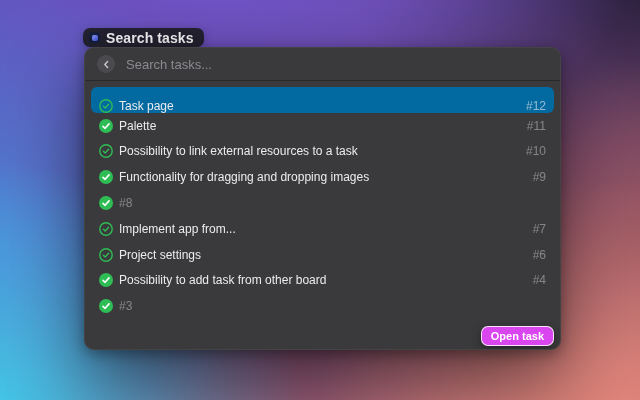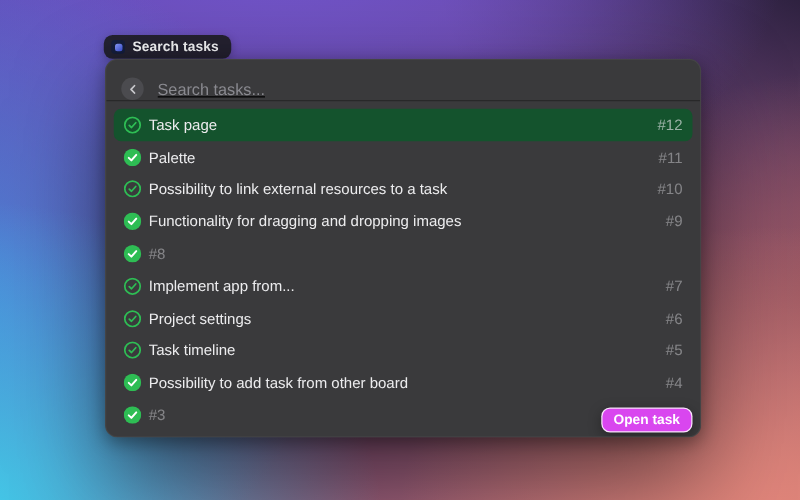--- a/index.html
+++ b/index.html
@@ -20,52 +20,51 @@
       radial-gradient(430px 310px at 105% -8%,  #1f1830 0%, rgba(31,24,48,0) 75%),
       linear-gradient(148deg, #5e47b2 0%, #6d4a9e 38%, #8c5577 68%, #c97a74 100%);
   }
   
   .trigger{
     position:absolute;left:83px;top:28px;height:19px;
     display:flex;align-items:center;gap:6px;padding:0 10px 0 6px;
     background:rgba(26,26,29,.88);border:none;border-radius:7px;cursor:pointer;
     box-shadow:0 2px 8px rgba(0,0,0,.25);
   }
-  .trigger-label{color:#f4f4f6;font-size:11px;font-weight:700;letter-spacing:.1px;}
+  .trigger-label{color:#f4f4f6;font-size:14px;font-weight:700;letter-spacing:.1px;}
   .trigger-icon{width:11px;height:11px;border-radius:3px;background:#151e3c;position:relative;flex:none;}
   .trigger-icon .inner{position:absolute;left:2.5px;top:2.5px;right:2.5px;bottom:2.5px;border-radius:2px;
     background:linear-gradient(135deg,#8b9cf8,#3a4fd6);}
   
   .panel{
     position:absolute;left:84px;top:47px;width:477px;height:303px;
     background:#3a3a3c;border-radius:10px;overflow:hidden;
     box-shadow:0 30px 70px rgba(0,0,0,.5),0 4px 14px rgba(0,0,0,.35);
     border:1px solid rgba(255,255,255,.05);box-sizing:border-box;
   }
   .search-header{
-    height:32px;display:flex;align-items:flex-end;gap:9px;padding:0 12px;
+    height:32px;display:flex;align-items:center;gap:9px;padding:0 12px;
     border-bottom:1px solid rgba(0,0,0,.30);
-    text-decoration:underline;
   }
   .back-btn{
     width:18px;height:18px;border-radius:50%;background:#4b4b4f;border:none;padding:0;
     display:flex;align-items:center;justify-content:center;cursor:pointer;flex:none;
   }
   .search-input{
     flex:1;background:transparent;border:none;outline:none;
     color:#ececee;font-size:13px;font-family:"Liberation Sans",sans-serif;
   }
   .search-input::placeholder{color:#8a8a90;}
   
   .task-list{padding:6px;}
   .task-row{
     height:25.8px;display:flex;align-items:center;gap:6px;
     padding:0 8px;border-radius:6px;cursor:pointer;
   }
-  .task-row.selected{background:#14532d;}
+  .task-row.selected{background:#0369a1;align-items:flex-end;}
   .check-icon{width:14px;height:14px;flex:none;display:flex;align-items:center;justify-content:center;}
   .task-label{
     flex:1;color:#ececee;font-size:12px;font-weight:500;
     white-space:nowrap;overflow:hidden;
   }
   .task-id{color:rgba(235,235,240,.42);font-size:12px;flex:none;}
   .task-row.selected .task-id{color:rgba(235,235,240,.62);}
   
   .open-task{
     position:absolute;right:6px;bottom:3px;z-index:5;
@@ -164,30 +163,20 @@
             <circle cx="7" cy="7" r="6.2" fill="none" stroke="#2ebd54" stroke-width="1.4"></circle>
             <path d="M4.4 7.3l1.8 1.7 3.4-3.8" fill="none" stroke="#2ebd54" stroke-width="1.4" stroke-linecap="round" stroke-linejoin="round"></path>
           </svg>
         </span>
         <span class="task-label">Project settings</span>
         <span class="task-id">#6</span>
       </div>
       <div class="task-row">
         <span class="check-icon">
           <svg width="14" height="14" viewBox="0 0 14 14">
-            <circle cx="7" cy="7" r="6.2" fill="none" stroke="#2ebd54" stroke-width="1.4"></circle>
-            <path d="M4.4 7.3l1.8 1.7 3.4-3.8" fill="none" stroke="#2ebd54" stroke-width="1.4" stroke-linecap="round" stroke-linejoin="round"></path>
-          </svg>
-        </span>
-        <span class="task-label">Task timeline</span>
-        <span class="task-id">#5</span>
-      </div>
-      <div class="task-row">
-        <span class="check-icon">
-          <svg width="14" height="14" viewBox="0 0 14 14">
             <circle cx="7" cy="7" r="7" fill="#2ebd54"></circle>
             <path d="M4 7.3l2.1 2 3.9-4.4" fill="none" stroke="#ffffff" stroke-width="1.6" stroke-linecap="round" stroke-linejoin="round"></path>
           </svg>
         </span>
         <span class="task-label">Possibility to add task from other board</span>
         <span class="task-id">#4</span>
       </div>
       <div class="task-row">
         <span class="check-icon">
           <svg width="14" height="14" viewBox="0 0 14 14">

